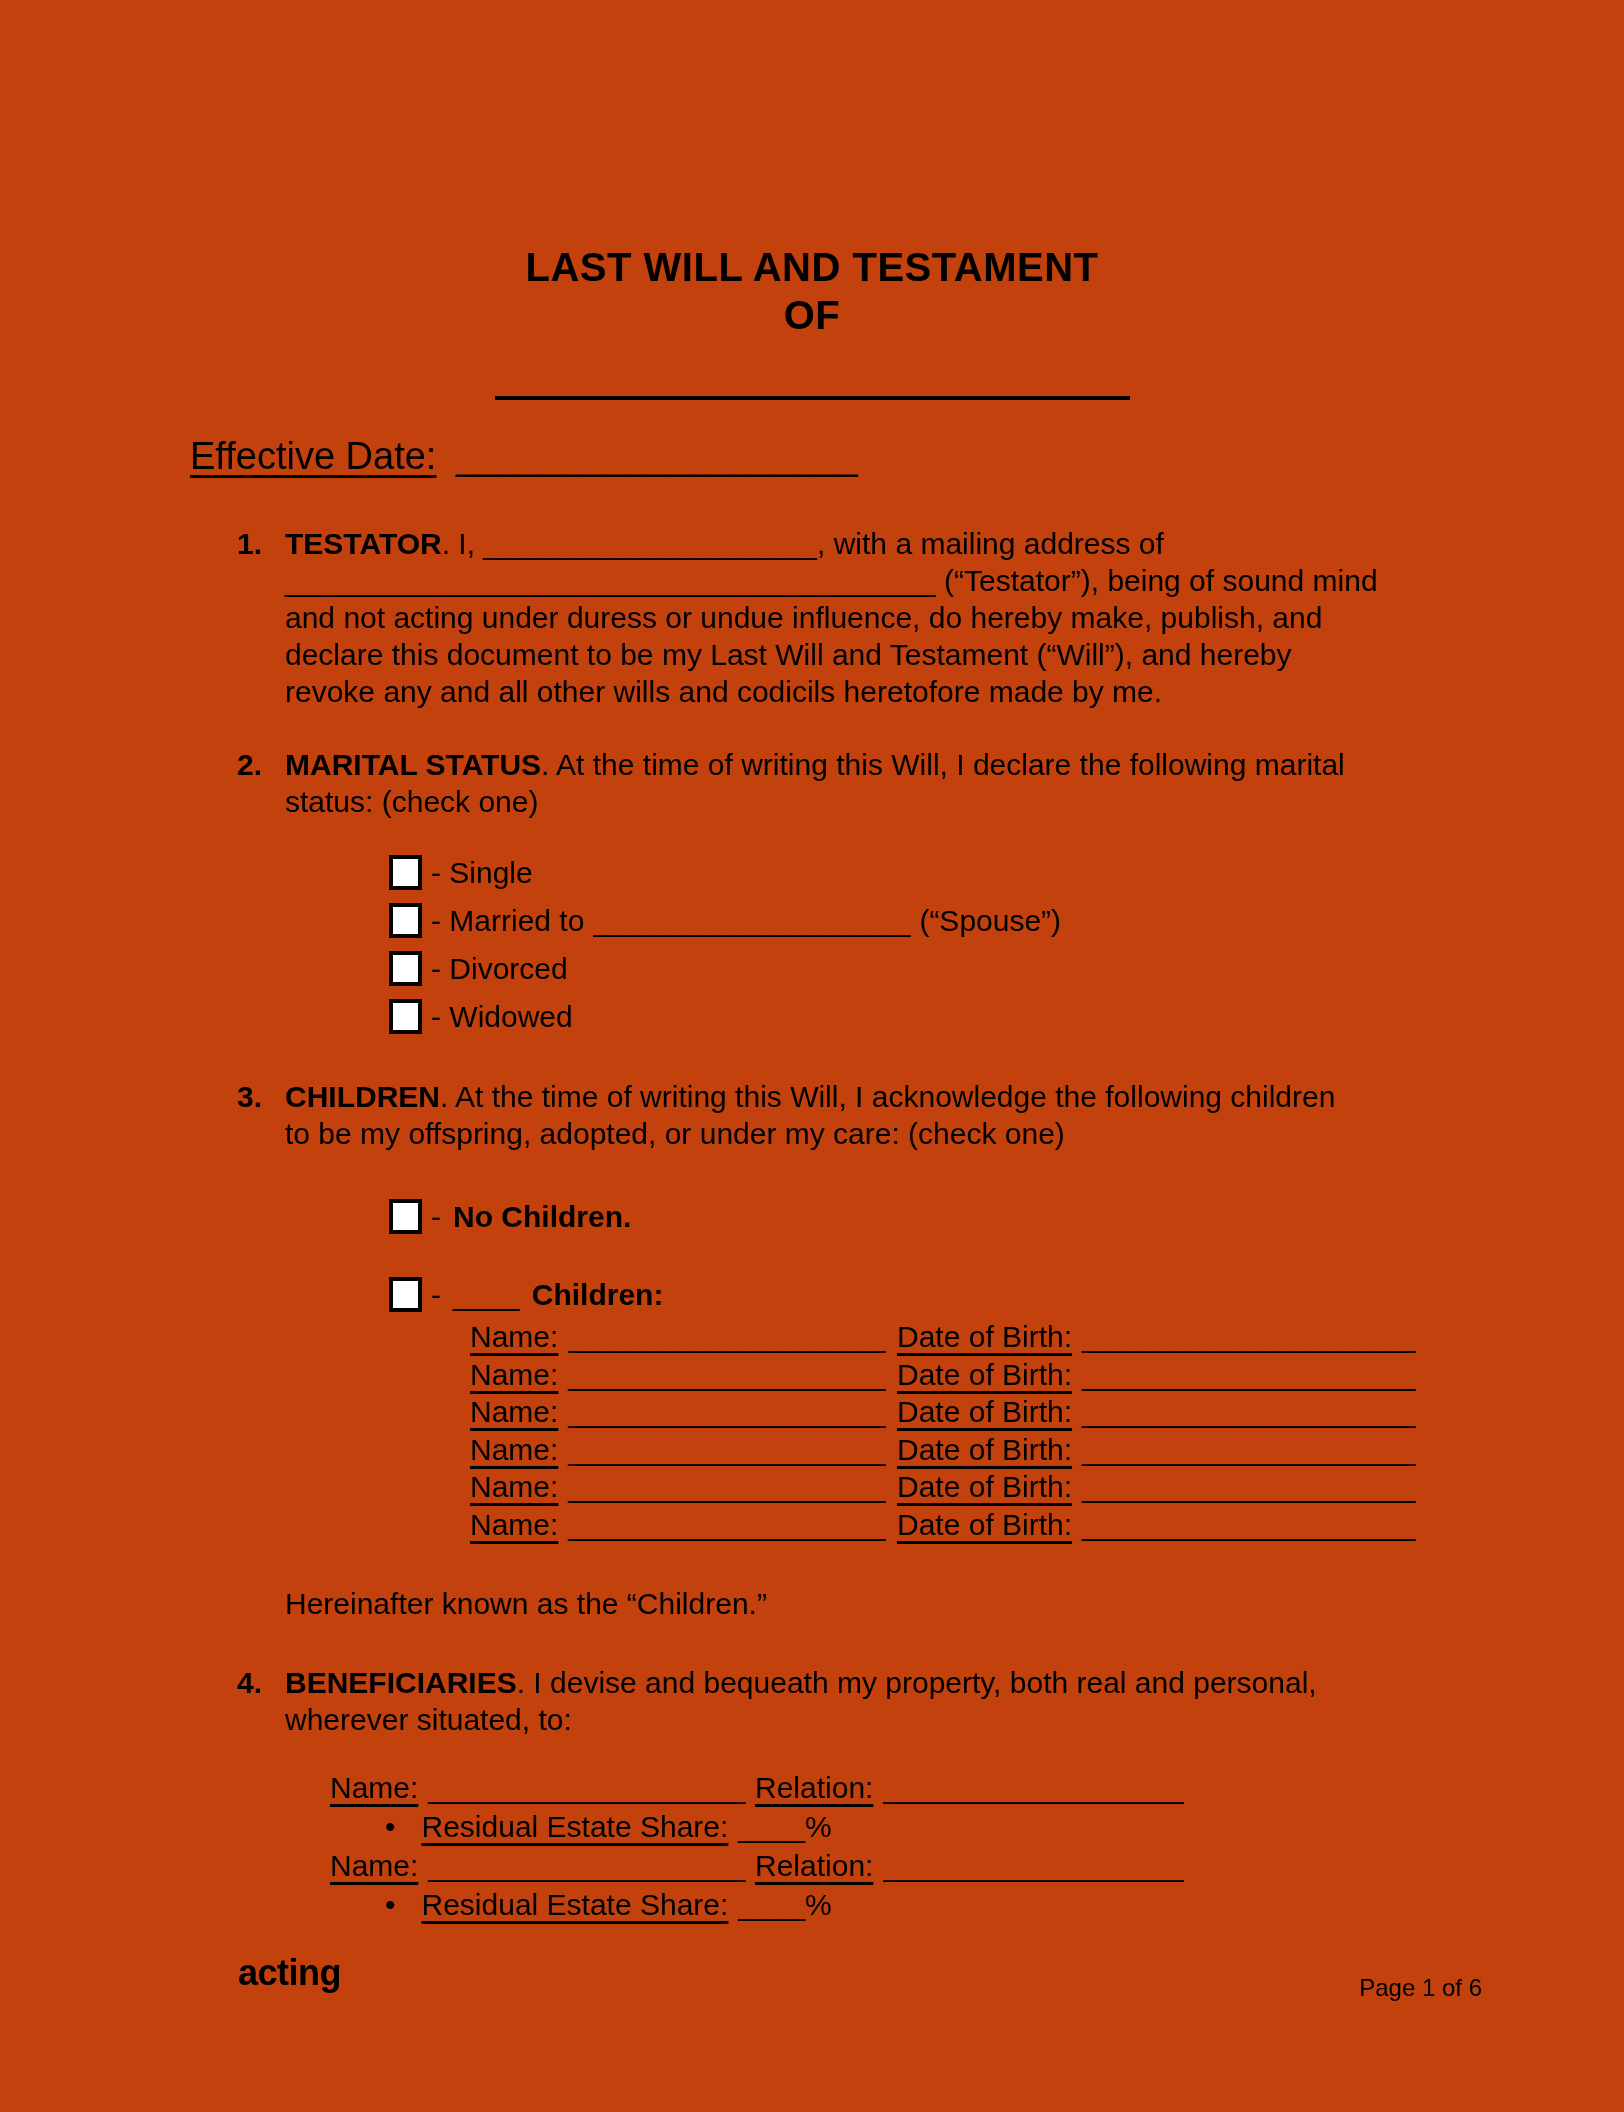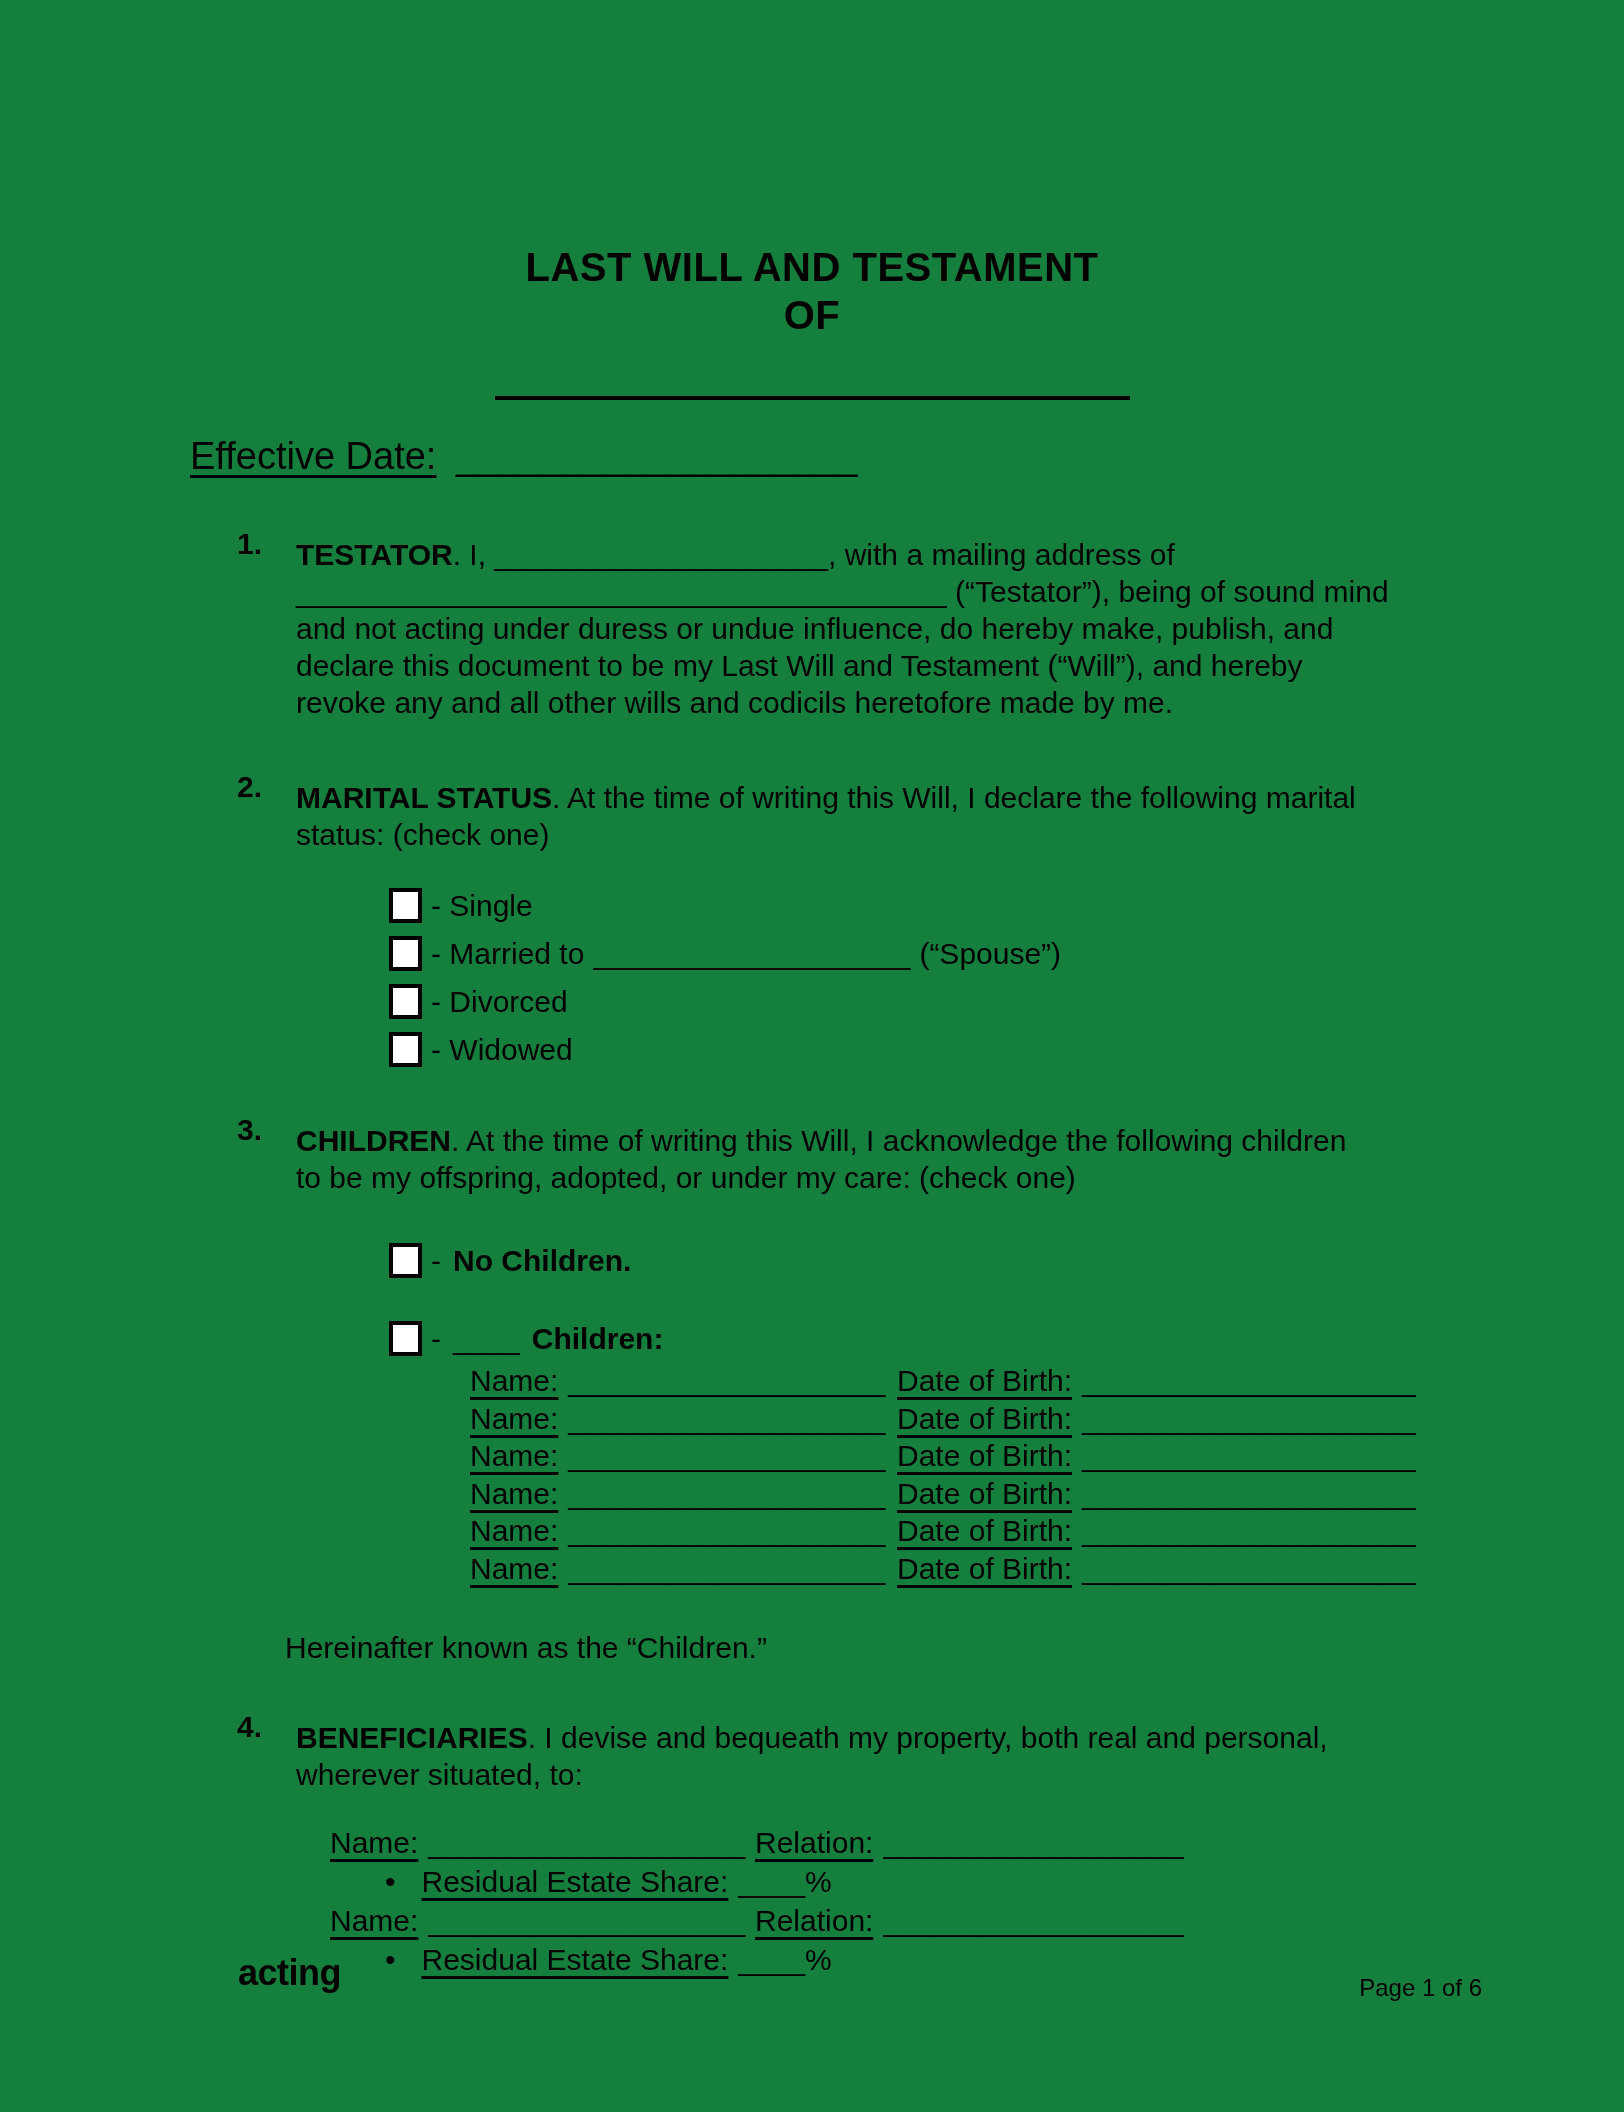--- a/index.html
+++ b/index.html
@@ -1,20 +1,20 @@
 <!DOCTYPE html>
 <html><head>
 <meta charset="utf-8">
 <style>
   html, body { margin: 0; padding: 0; background: #fff; }
   .page {
     position: relative;
     width: 1624px;
     height: 2112px;
-    background: #15803d;
+    background: #c2410c;
     color: #000000;
     font-family: "Liberation Sans", "DejaVu Sans", sans-serif;
     box-sizing: border-box;
     padding-top: 243px;
     overflow: hidden;
   }
   .doc-title {
     text-align: center;
     font-size: 40px;
     font-weight: bold;
@@ -48,21 +48,21 @@
     margin: 0 170px 0 237px;
     font-size: 30px;
     line-height: 37px;
   }
   .s1 { margin-top: 50px; }
   .s2 { margin-top: 36px; }
   .s3 { margin-top: 38px; }
   .s4 { margin-top: 42px; }
   .num { width: 48px; flex: none; font-weight: bold; }
   .content { flex: 1; min-width: 0; }
-  .heading { margin: 11px; }
+  .heading { margin: 0; }
 
   .opt-list { margin: 28px 0 0 92px; }
   .opt-row { display: flex; align-items: center; height: 48px; padding-left: 12px; }
   .checkbox {
     width: 25px;
     height: 27px;
     border: 4px solid #000;
     flex: none;
     display: inline-block;
     background: #fff;

